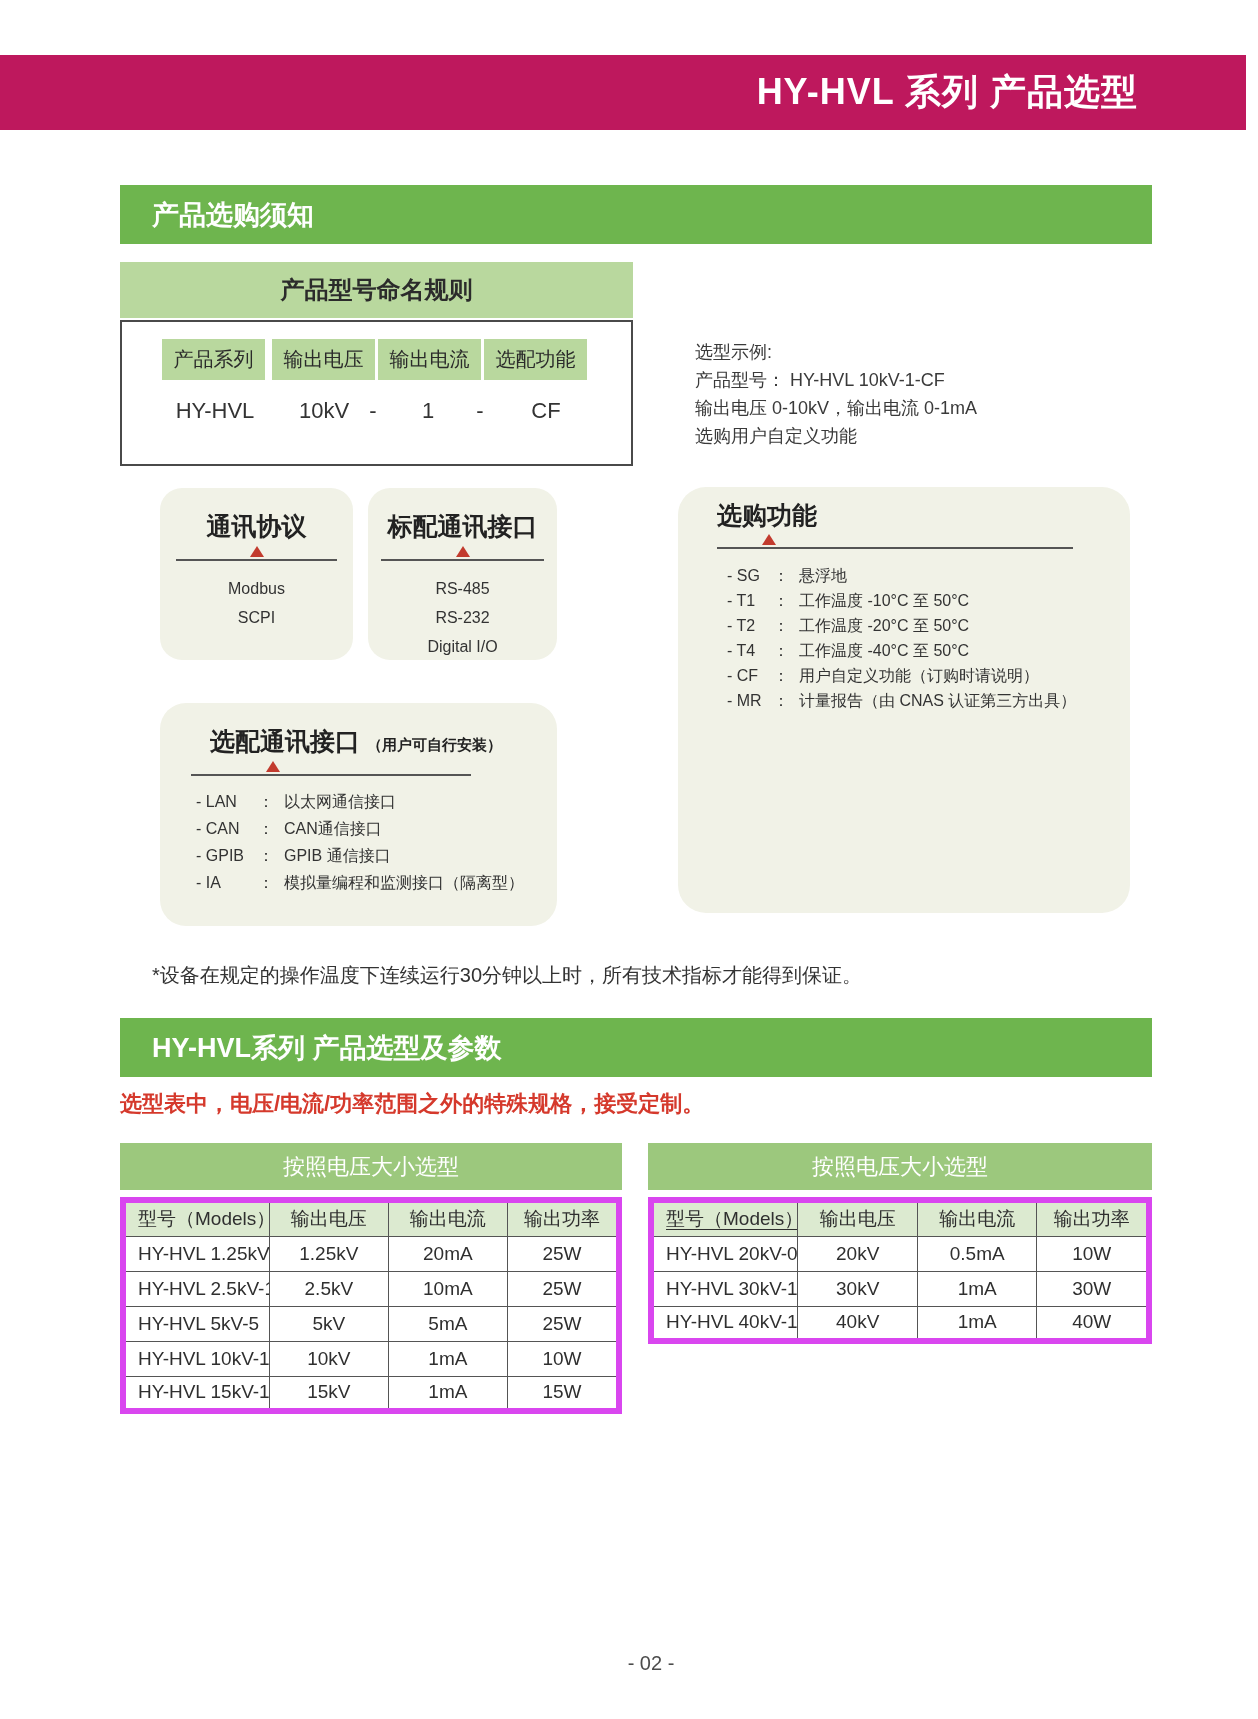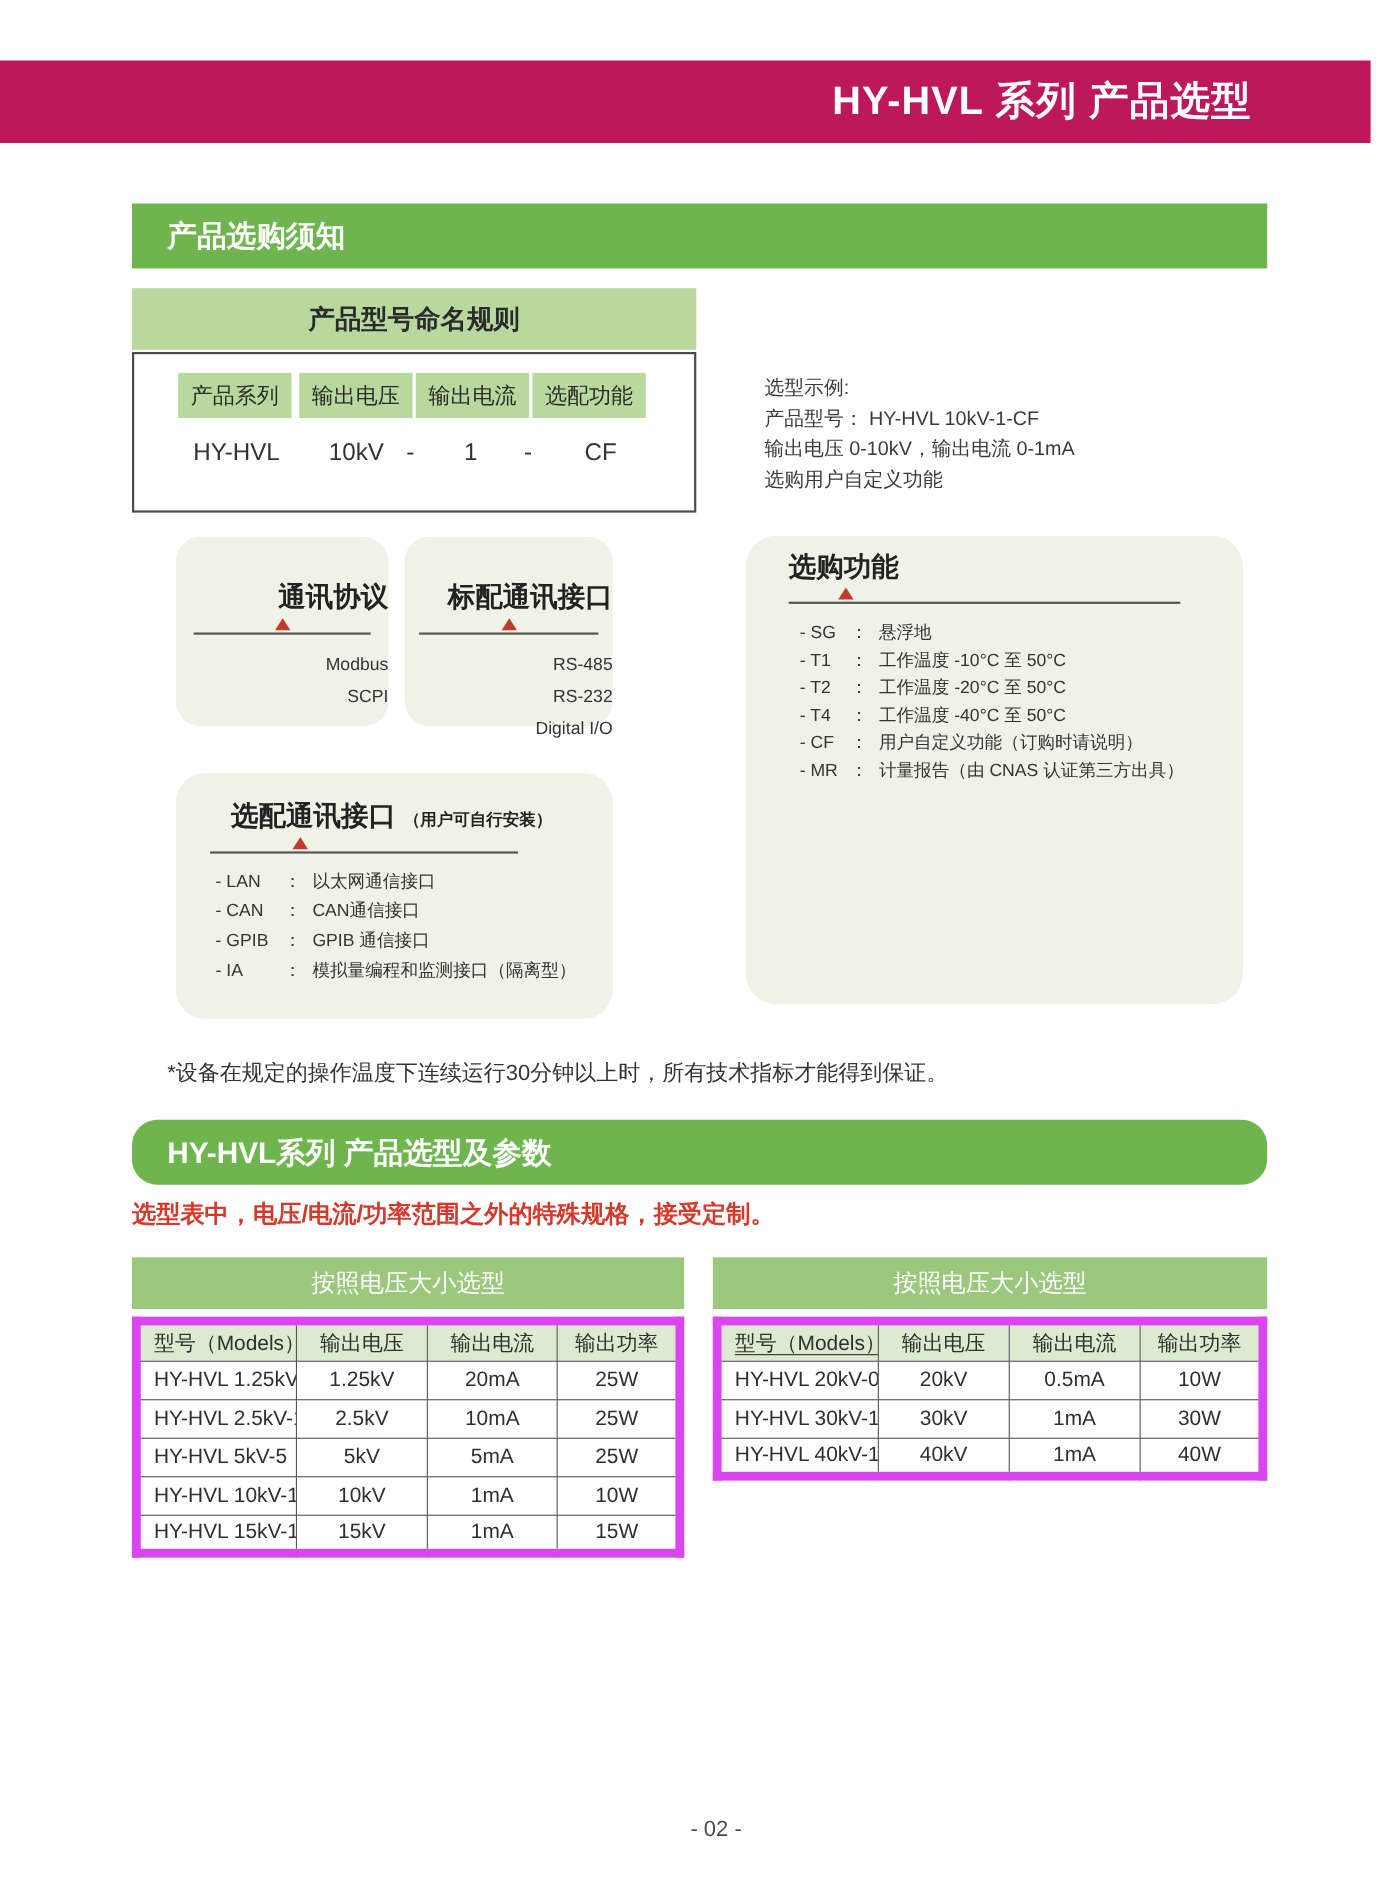--- a/index.html
+++ b/index.html
@@ -17,21 +17,21 @@
   .top-band .ttl {
     color:#ffffff; font-size:36px; font-weight:bold; padding-right:108px; letter-spacing:1px;
   }
   
   .section-bar {
     position:absolute; left:120px; width:1032px; height:59px;
     background:#6eb54e; display:flex; align-items:center;
   }
   .section-bar .ttl { color:#ffffff; font-size:27px; font-weight:bold; padding-left:32px; }
   .bar1 { top:185px; }
-  .bar2 { top:1018px;border-radius:23px; }
+  .bar2 { top:1018px; }
   
   .naming-title {
     position:absolute; left:120px; top:262px; width:513px; height:56px;
     background:#b9d89e; display:flex; align-items:center; justify-content:center;
     font-size:24px; font-weight:bold; color:#2b2b2b;
   }
   .naming-box {
     position:absolute; left:120px; top:320px; width:513px; height:146px;
     background:#ffffff; border:2px solid #4a4a4a;
   }
@@ -53,21 +53,21 @@
   .tri {
     display:block; width:0; height:0; margin:3px auto 0;
     border-left:7px solid transparent; border-right:7px solid transparent;
     border-bottom:11px solid #c23b2e;
   }
   .bline { height:0; border-top:2px solid #555; }
   .box-proto { left:160px; top:488px; width:193px; height:172px; }
   .box-std   { left:368px; top:488px; width:189px; height:172px; }
   .box-func  { left:678px; top:487px; width:452px; height:426px; border-radius:28px; }
   .box-optif { left:160px; top:703px; width:397px; height:223px; border-radius:26px; }
-  .cbox { text-align:right; padding-top:38px; }
+  .cbox { text-align:center; padding-top:22px; }
   .cbox .bline { margin:2px auto 0; }
   .box-proto .bline { width:161px; }
   .box-std   .bline { width:163px; }
   .citems { margin-top:13px; font-size:16px; line-height:29px; color:#333; }
   .box-func .btitle { padding:12px 0 0 39px; display:inline-block; }
   .box-func .tri { margin-left:84px; }
   .box-func .bline { margin:2px 0 0 39px; width:356px; }
   .box-optif .btitle { padding:22px 0 0 50px; display:inline-block; }
   .box-optif .tri { margin-left:106px; }
   .box-optif .bline { margin:2px 0 0 31px; width:280px; }
@@ -86,21 +86,21 @@
     display:flex; align-items:center; justify-content:center;
   }
   .tbl-title span {
     color:#ffffff; font-size:22px;
     text-underline-offset:5px; text-decoration-thickness:1px;
   }
   .tt-left { left:120px; width:502px; }
   .tt-right { left:648px; width:504px; }
   .sel-table {
     position:absolute; top:1197px; border-collapse:collapse;
-    border:8px solid #d946ef; table-layout:fixed; background:#fff;
+    border:6px solid #d946ef; table-layout:fixed; background:#fff;
   }
   .st-left { left:120px; width:502px; }
   .st-right { left:648px; width:504px; }
   .sel-table th, .sel-table td {
     border:1.5px solid #555; font-weight:normal; font-size:19px; color:#2f2f2f;
     text-align:center; overflow:hidden; white-space:nowrap;
   }
   .sel-table th { background:#dcead0; height:36px; }
   .sel-table td { background:#ffffff; height:35px; }
   .sel-table th:first-child, .sel-table td:first-child { text-align:left; padding-left:12px; }

